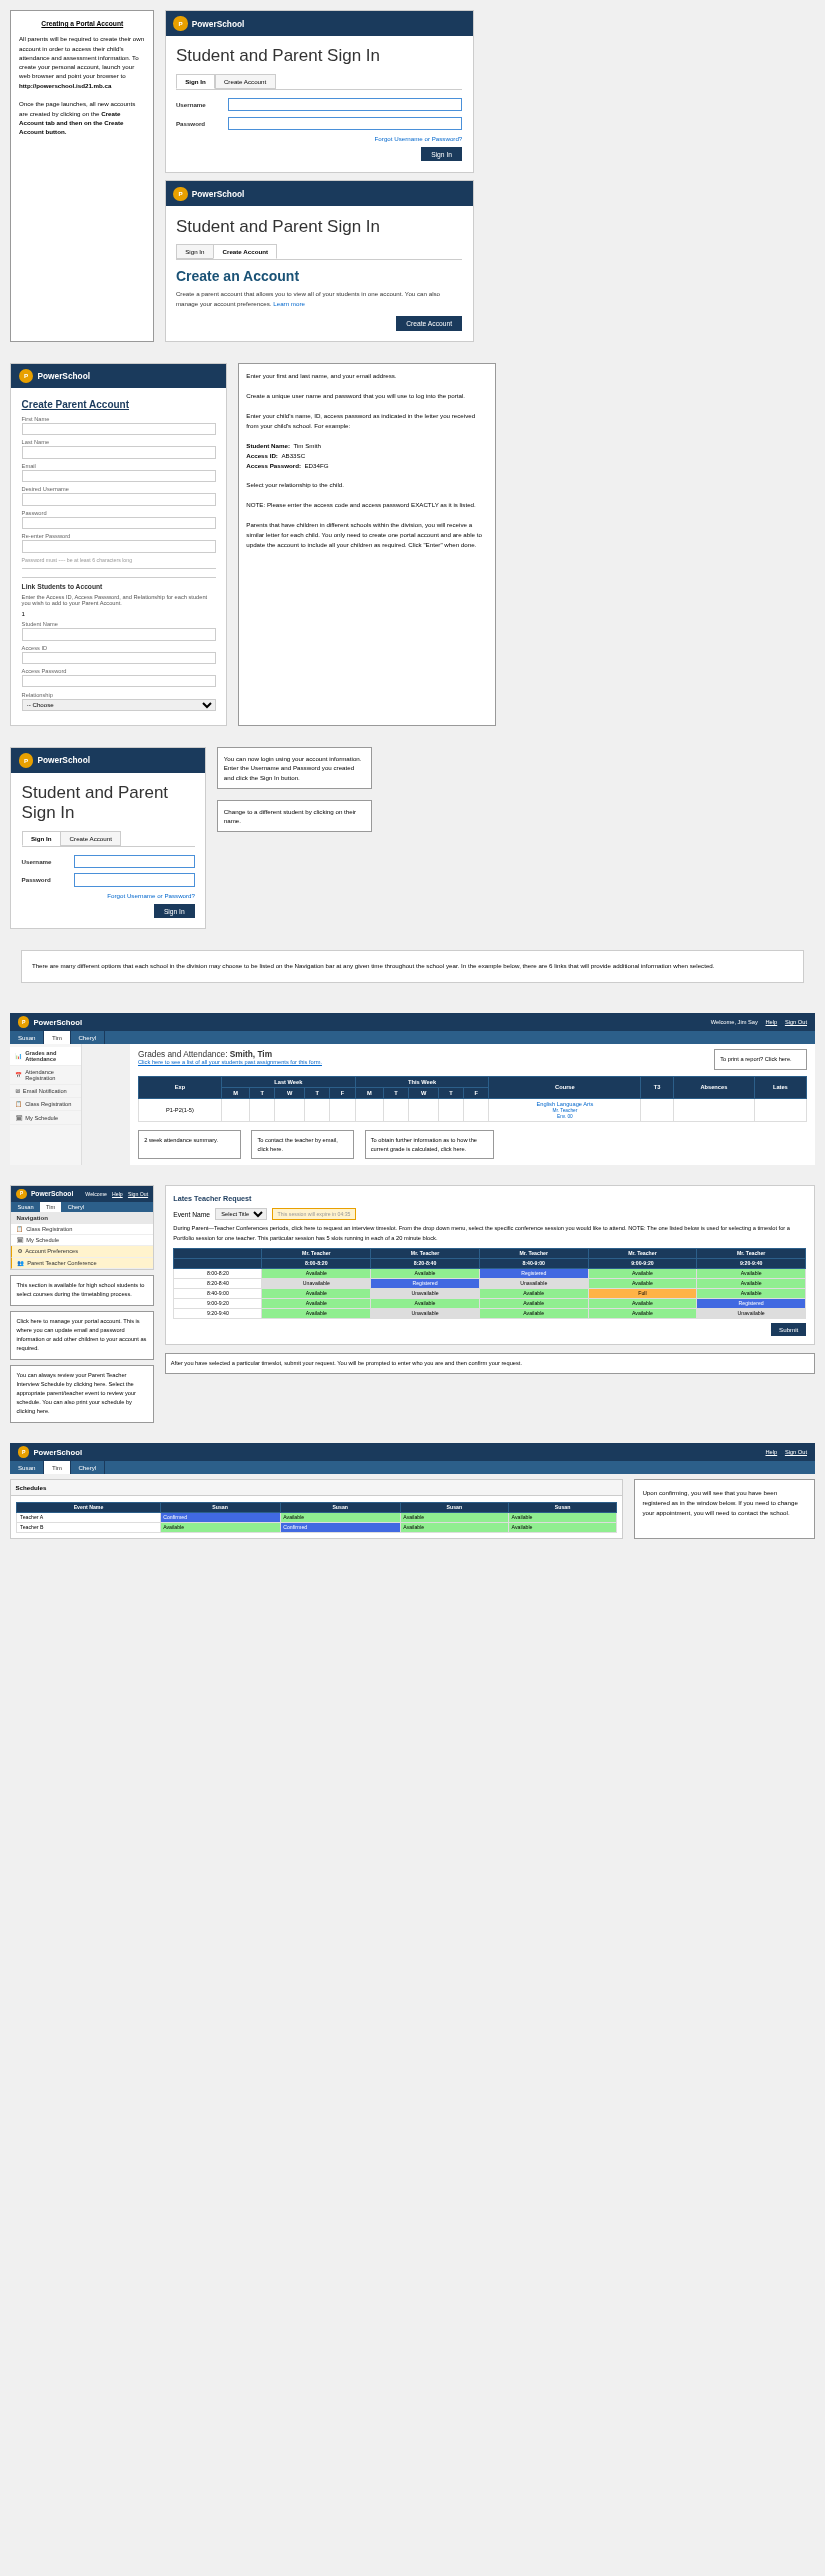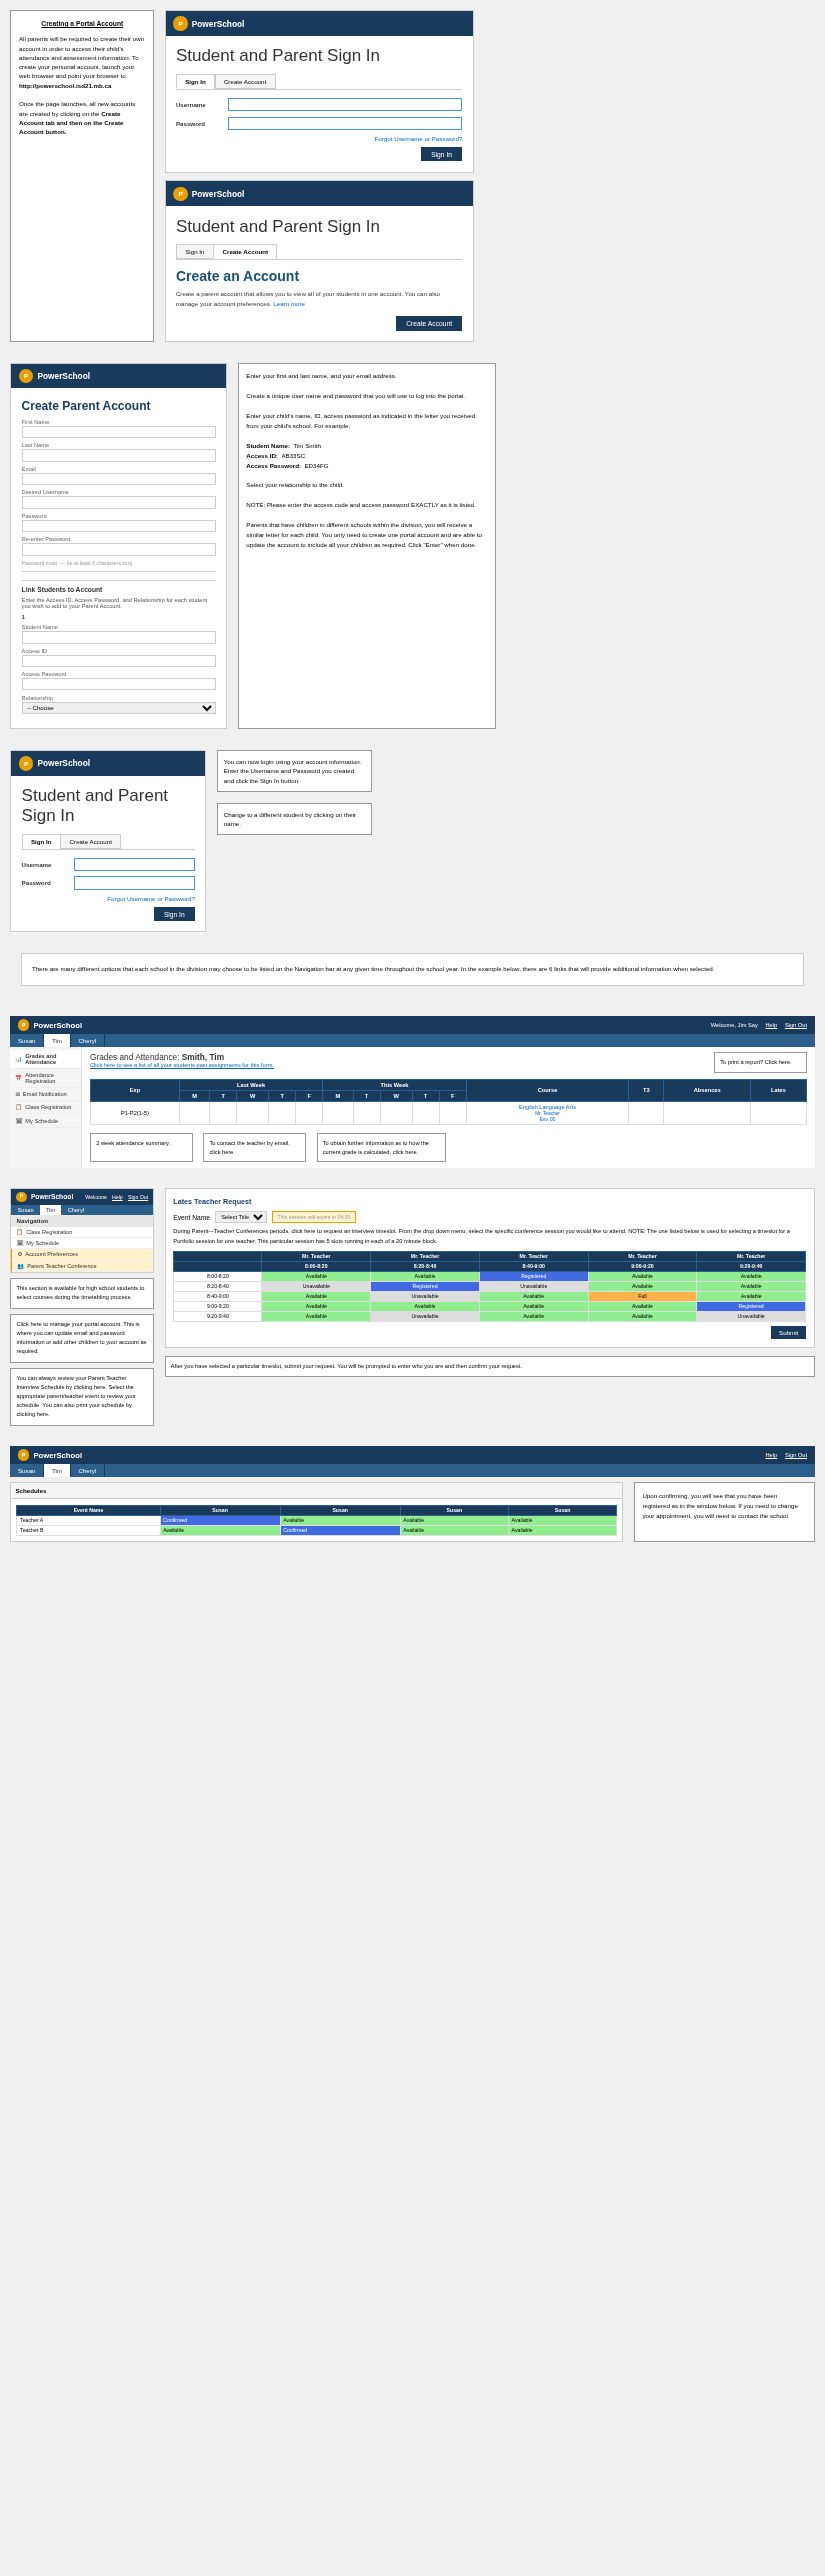--- a/index.html
+++ b/index.html
@@ -85,21 +85,21 @@
 
     .student-tabs { background: #2c5f8a; display: flex; gap: 0; }
     .student-tab { color: #fff; padding: 3.1px 7.7px; font-size: 6.2px; cursor: pointer; border-right: 0.5px solid #1a3a5c; }
     .student-tab.active { background: #fff; color: #333; }
 
     .main-layout { display: flex; background: #f0f0f0; }
     .sidebar { width: 72px; background: #f5f5f5; border-right: 0.5px solid #ddd; padding: 2.6px 0; }
     .sidebar-item { padding: 3.1px 5.2px; font-size: 5.7px; color: #333; cursor: pointer; display: flex; align-items: center; gap: 2.6px; border-bottom: 0.5px solid #eee; }
     .sidebar-item.active { background: #fff; font-weight: bold; }
 
-    .content-area { flex: 1; padding: 5.2px 7.7px; background: #fff; }
+    .content-area { flex: 1; padding: 5.2px 7.7px; background: #fff; margin-left: 48px; }
     .content-title { font-size: 8.3px; color: #333; margin-bottom: 2.6px; }
     .content-subtitle { font-size: 5.7px; color: #666; margin-bottom: 5.2px; }
 
     .attendance-table { width: 100%; border-collapse: collapse; font-size: 5.7px; margin-top: 5.2px; }
     .attendance-table th { background: #1a3a5c; color: #fff; padding: 2.1px 3.1px; text-align: center; border: 0.5px solid #2c5f8a; }
     .attendance-table td { padding: 2.1px 3.1px; border: 0.5px solid #ddd; text-align: center; }
     .attendance-table tr:nth-child(even) td { background: #f9f9f9; }
 
     .grades-callout { display: flex; gap: 10.3px; margin-top: 7.7px; }
     .note-box { border: 0.5px solid #999; background: #fff; padding: 5.2px; font-size: 5.7px; line-height: 1.5; }
@@ -230,21 +230,21 @@
 
     <div style="display:flex; flex-direction:column; gap:5.2px; width:217px;">
       <div class="ps-panel">
         <div class="ps-header">
           <div class="ps-logo-icon">
               <span>P</span>
             </div>
           <span class="ps-logo-text">PowerSchool</span>
         </div>
         <div class="ps-body">
-          <div style="font-size:12px; font-weight:bold; color:#1a3a5c; margin-bottom:6.2px;">Create Parent Account</div>
+          <div style="font-size:10px; font-weight:bold; color:#1a3a5c; margin-bottom:6.2px;text-decoration:underline;">Create Parent Account</div>
 
           <div class="input-row">
             <div class="input-label">First Name</div>
             <input class="input-field" type="text" style="">
           </div>
           <div class="input-row">
             <div class="input-label">Last Name</div>
             <input class="input-field" type="text" style="">
           </div>
           <div class="input-row">

